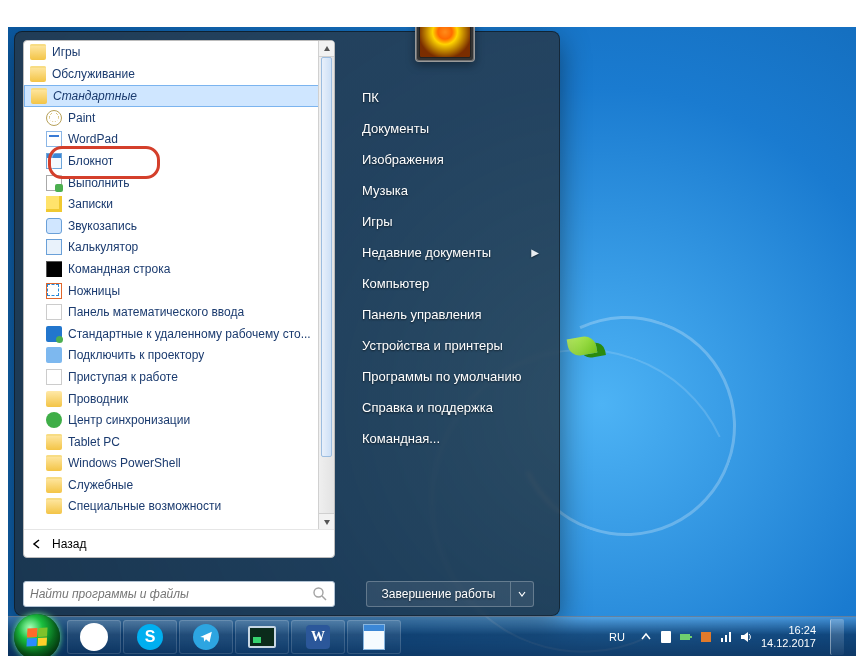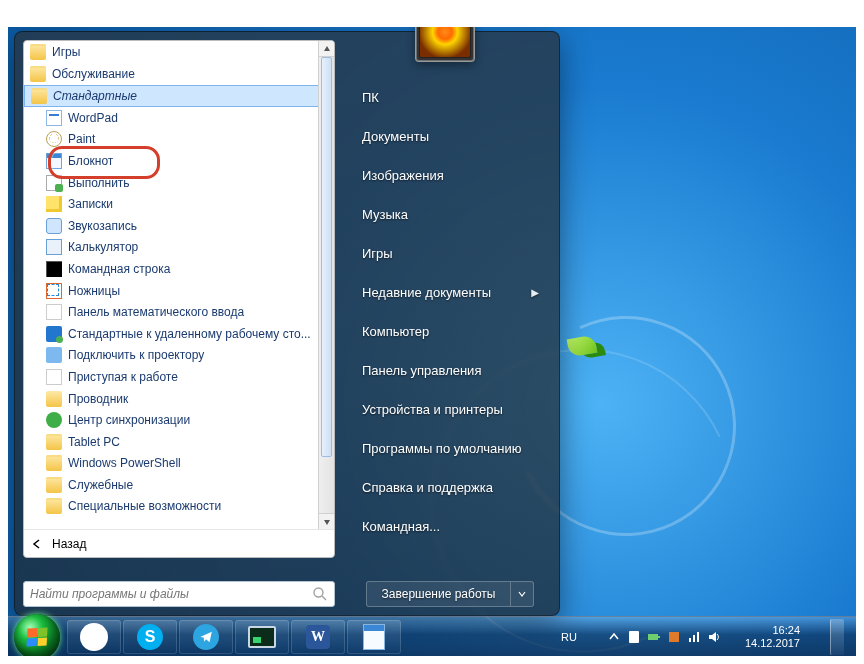--- a/index.html
+++ b/index.html
@@ -30,21 +30,21 @@
             display:flex; align-items:center; justify-content:center; box-shadow: inset 0 0 0 1px rgba(255,255,255,.15); }
   .start-orb { width:46px; height:46px; border-radius:50%;
                background: radial-gradient(circle at 35% 30%, #a6ffb8 0%, #1bbf3f 28%, #0a6f20 58%, #033a10 100%);
                box-shadow: 0 0 6px rgba(122,255,150,.9), inset 0 -4px 8px rgba(0,0,0,.5);
                margin-right:6px; display:flex; align-items:center; justify-content:center; }
   .win-flag { width:20px; height:18px; display:grid; grid-template-columns:1fr 1fr; grid-template-rows:1fr 1fr; gap:1px;
               transform: skewX(-6deg) rotate(-3deg); }
   .win-flag span:nth-child(1){background:#ff6a2a;} .win-flag span:nth-child(2){background:#7fc22b;}
   .win-flag span:nth-child(3){background:#2a8cff;} .win-flag span:nth-child(4){background:#ffd02a;}
   .tb-spacer { flex:1; }
-  .systray { display:flex; align-items:center; gap:24px; color:#fff; font-size:11px; padding-right:6px; }
+  .systray { display:flex; align-items:center; gap:8px; color:#fff; font-size:11px; padding-right:6px; }
   .lang { font-size:11px; color:#fff; padding:2px 6px; border-radius:2px; }
   .tray-icons { display:flex; gap:6px; align-items:center; }
   .tray-ic { width:14px; height:14px; display:inline-block; }
   .clock { text-align:right; line-height:1.15; }
   .show-desktop { width:14px; height:36px; margin-left:6px;
                   background: linear-gradient(to bottom, rgba(255,255,255,.25), rgba(255,255,255,.05));
                   border-left:1px solid rgba(255,255,255,.4); border-radius:2px; }
 
   
   .startmenu { position:absolute; left:6px; bottom:40px; width:546px; height:585px;
@@ -98,21 +98,21 @@
               border-top:1px solid #e6e6e6; font-size:12px; color:#000; }
   .back-row svg{width:10px;height:10px;}
 
   .search-box { position:absolute; left:8px; bottom:8px; width:312px; height:26px;
                 background:#fff; border:1px solid #b2c3d4; border-radius:3px;
                 display:flex; align-items:center; padding:0 6px;gap:35px; }
   .search-box input { flex:1; border:none; outline:none; font-size:12px; font-style:italic; color:#777; }
   .search-box .mag { width:16px; height:16px; opacity:.6; }
 
   .sm-right { position:absolute; left:335px; right:8px; top:50px; bottom:46px;
-              display:flex; flex-direction:column; gap:8px; font-size:13px; color:#fff; }
+              display:flex; flex-direction:column; gap:0; font-size:13px; color:#fff; }
   .rmi { padding:8px 12px; text-shadow:0 1px 2px rgba(0,0,0,.6); display:flex; align-items:center;
          justify-content:space-between; border-radius:3px; }
   .rmi .arrow { opacity:.9; font-size:10px; }
 
   .avatar { position:absolute; left:400px; top:-30px; width:60px; height:60px;
             border-radius:4px; border:1px solid rgba(255,255,255,.5);
             background: #333; padding:3px;
             box-shadow: 0 3px 10px rgba(0,0,0,.4), inset 0 0 0 1px rgba(255,255,255,.3); }
   .avatar-inner { width:100%; height:100%;
             background: radial-gradient(circle at 50% 50%, #ff8c1a 0%, #ff6a00 20%, #ffd400 35%, #7a2d00 75%);
@@ -165,26 +165,26 @@
           <div class="pl-folder">
             <span class="folder-ic"></span>
             <span>Обслуживание</span>
           </div>
           <div class="pl-folder selected">
             <span class="folder-ic"></span>
             <span>Стандартные</span>
           </div>
 
           <div class="pl-sub">
+            <span class="app-ic paint"></span>
+            <span>Paint</span>
+          </div>
+          <div class="pl-sub">
             <span class="app-ic wordpad"></span>
             <span>WordPad</span>
-          </div>
-          <div class="pl-sub">
-            <span class="app-ic paint"></span>
-            <span>Paint</span>
           </div>
           <div class="pl-sub">
             <span class="app-ic notepad"></span>
             <span>Блокнот</span>
           </div>
           <div class="pl-sub">
             <span class="app-ic run"></span>
             <span>Выполнить</span>
           </div>
           <div class="pl-sub">

